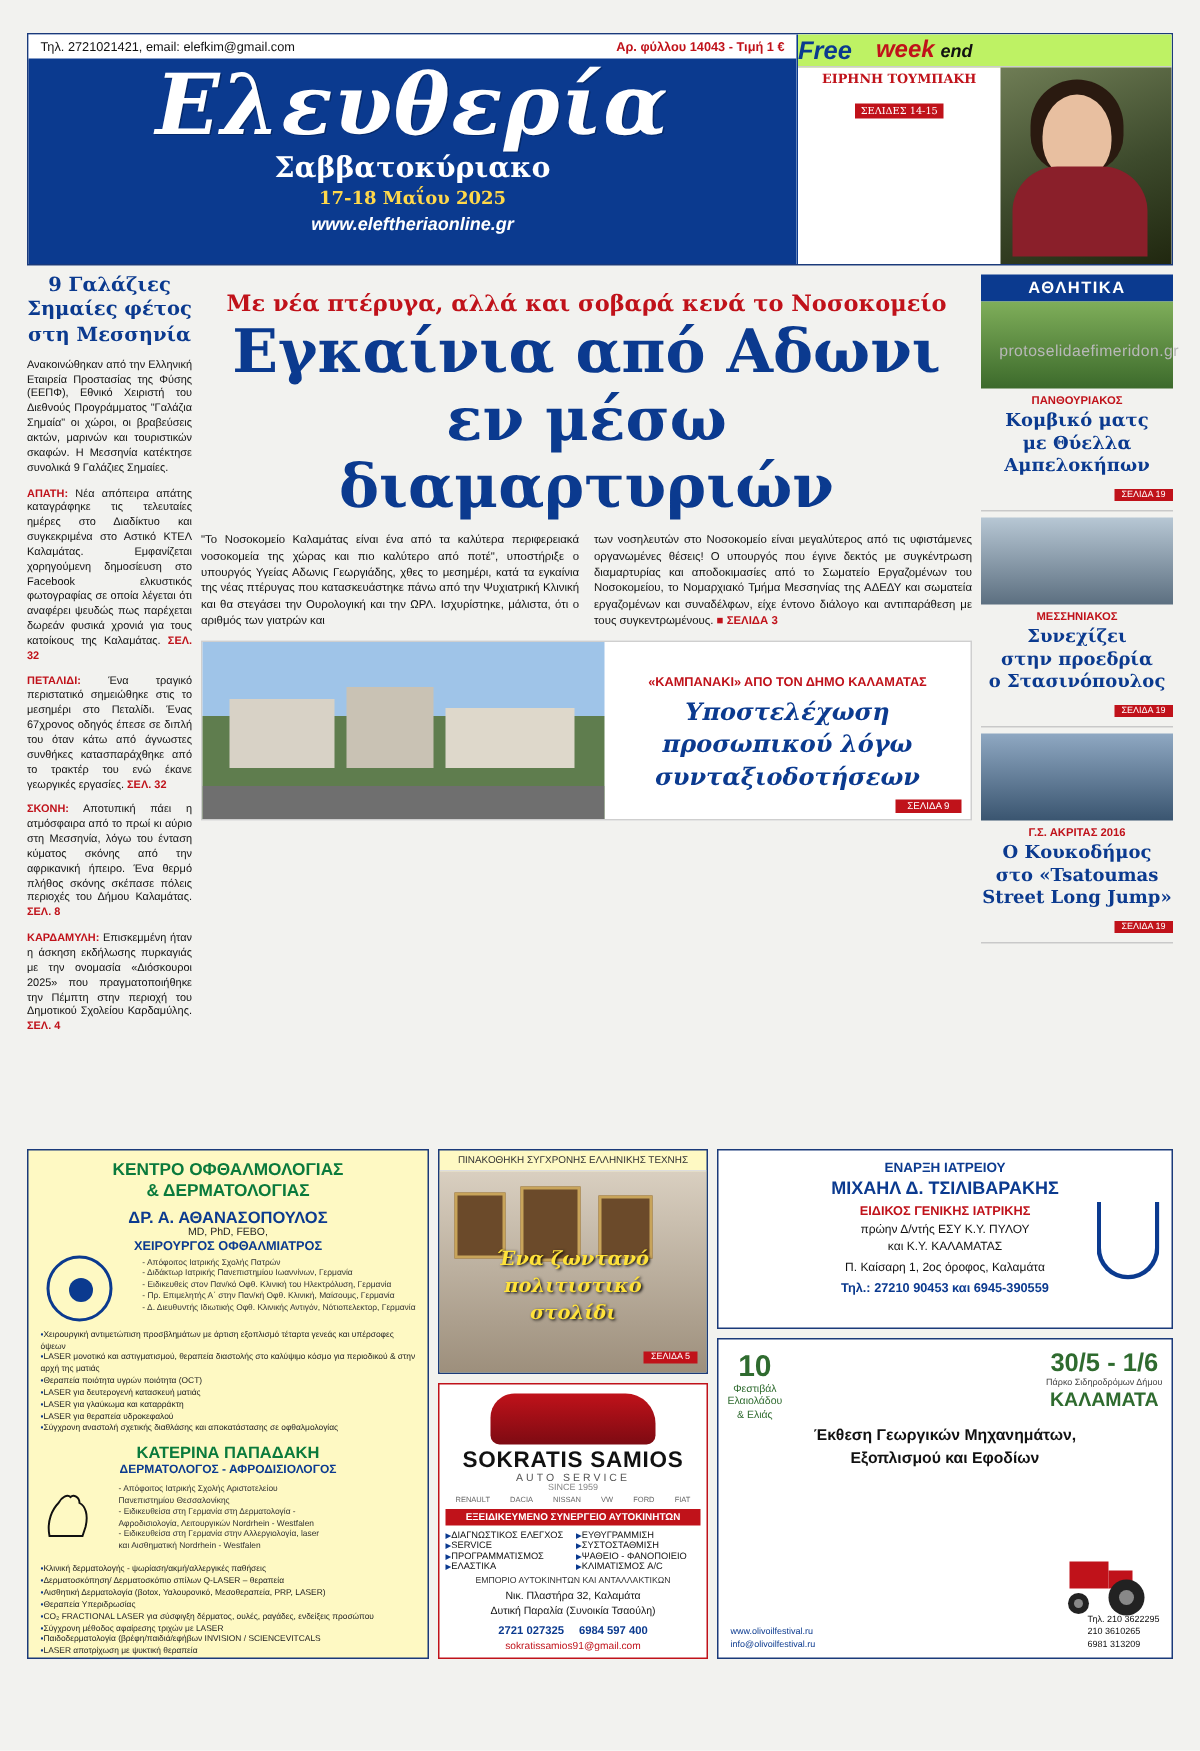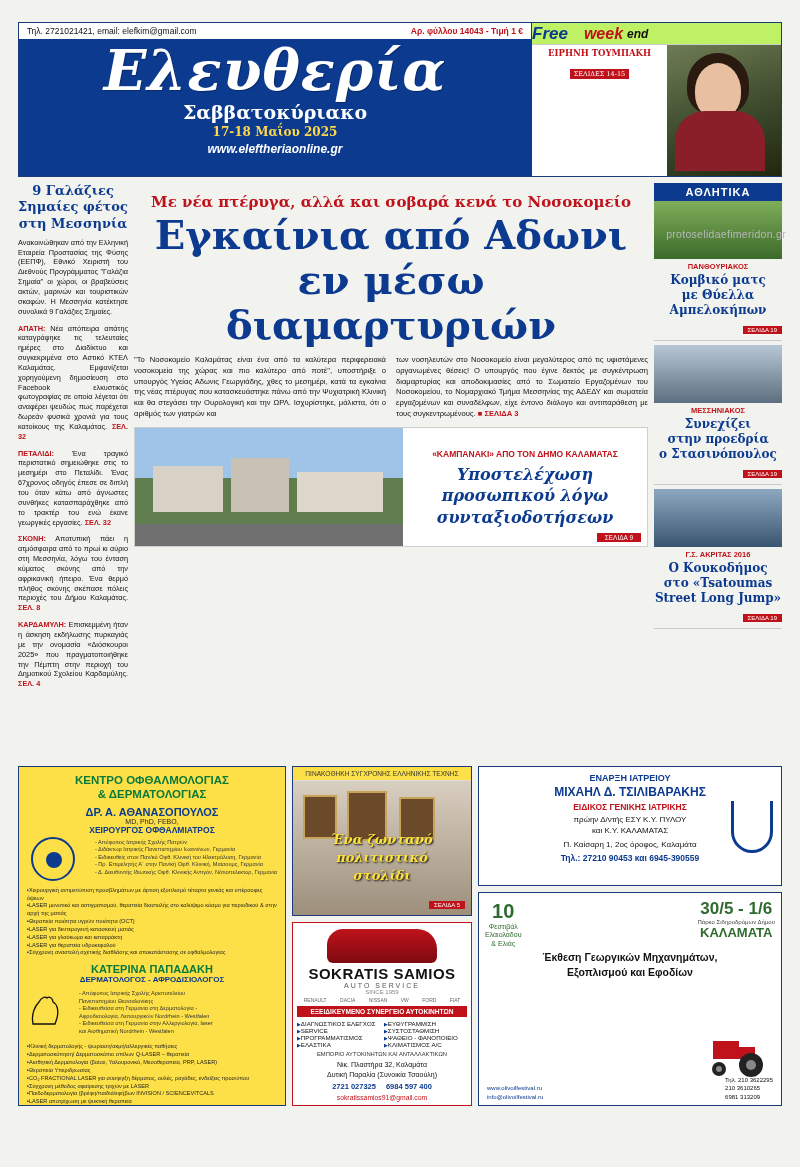--- a/index.html
+++ b/index.html
@@ -244,21 +244,21 @@
   .sport-page { text-align:right; }
   .sport-page span { background:#c0121a; color:#fff; font-size:6px; padding:1px 5px; display:inline-block; margin-top:2px;}
 
   .watermark {
     position:absolute; right:14px; top:228px; color:#b8b8b8; font-size:10.5px;
     letter-spacing:.3px;
   }
 
   
   .ads { display:flex; gap:6px; margin-top:8px; height: 340px; }
-  .ad { background:#fde047; border:1px solid #1b3a7a; overflow:hidden; }
+  .ad { background:#fef9c3; border:1px solid #1b3a7a; overflow:hidden; }
   .ad-eye { width:268px; display:flex; flex-direction:column; }
   .ad-eye-title { text-align:center; color:#0a7a3c; font-weight:bold; font-size:11.5px; line-height:1.25; padding:6px 4px 2px;}
   .ad-eye-doc { text-align:center; color:#0b3a8f; font-weight:bold; font-size:11px; padding-top:2px;}
   .ad-eye-sub { text-align:center; font-size:7px; color:#222; }
   .ad-eye-spec { text-align:center; color:#0b3a8f; font-weight:bold; font-size:8.5px; }
   .ad-eye-lines { font-size:5.6px; line-height:1.35; padding:4px 8px; text-align:center; color:#333;}
   .bullet-lines { font-size:5.6px; line-height:1.4; padding:4px 8px 2px; color:#222; }
   .bullet-lines div::before { content:"\25AA "; color:#0b3a8f; }
   .derma-title { text-align:center; color:#0a7a3c; font-weight:bold; font-size:11px; padding-top:4px; }
   .derma-sub { text-align:center; color:#0b3a8f; font-weight:bold; font-size:8px; padding-bottom:2px;}

